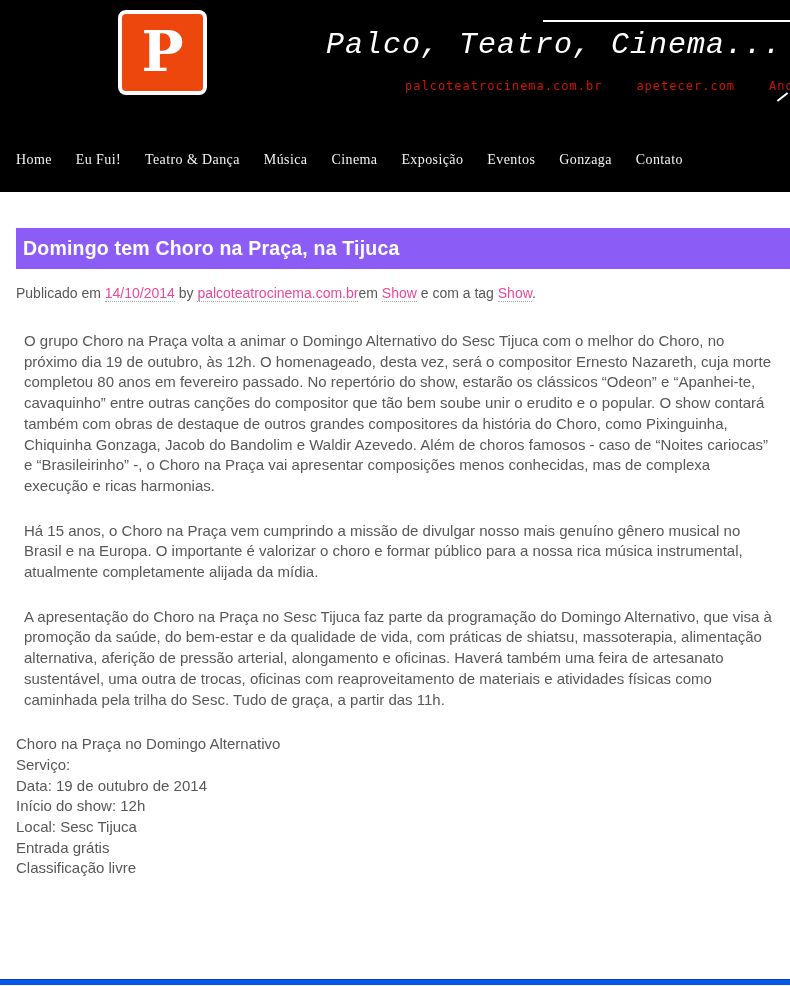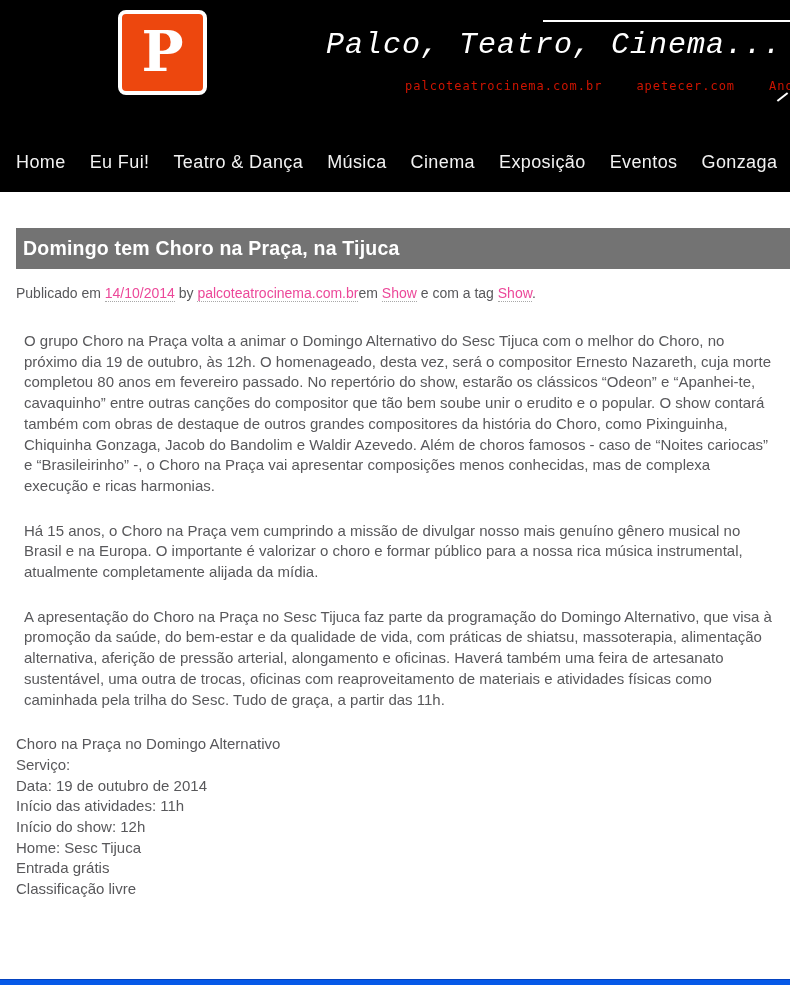--- a/index.html
+++ b/index.html
@@ -36,27 +36,27 @@
   }
   .tagline .tag-sep { display:inline-block; width:34px; }
 
   .corner-mark {
     position:absolute; right:1px; top:96px; width:13px; height:2px;
     background:#ffffff; transform:rotate(-38deg);
   }
 
   .main-nav { position:absolute; left:16px; top:152px; display:flex; gap:24px; }
   .main-nav a {
-    color:#f2f2f2; font-size:18px; letter-spacing:0.4px;
-    text-decoration:none; white-space:nowrap;
+    color:#f2f2f2; font-size:14px; letter-spacing:0.4px;
+    text-decoration:none; white-space:nowrap;font-family:Liberation Serif, serif;
   }
 
   
   .title-bar {
-    margin:36px 0 0 16px; height:41px; background:#737373;
+    margin:36px 0 0 16px; height:41px; background:#8b5cf6;
     display:flex; align-items:center;
   }
   .title-bar h1 {
     margin:0; padding-left:7px; color:#ffffff; font-size:19.5px;
     font-weight:bold; letter-spacing:0.2px;
   }
 
   
   .meta { margin:16px 16px 0; color:#58585b; font-size:14px; }
   .meta a {
@@ -117,22 +117,21 @@
   <article class="article">
     <p>O grupo Choro na Praça volta a animar o Domingo Alternativo do Sesc Tijuca com o melhor do Choro, no próximo dia 19 de outubro, às 12h. O homenageado, desta vez, será o compositor Ernesto Nazareth, cuja morte completou 80 anos em fevereiro passado. No repertório do show, estarão os clássicos “Odeon” e “Apanhei-te, cavaquinho” entre outras canções do compositor que tão bem soube unir o erudito e o popular. O show contará também com obras de destaque de outros grandes compositores da história do Choro, como Pixinguinha, Chiquinha Gonzaga, Jacob do Bandolim e Waldir Azevedo. Além de choros famosos - caso de “Noites cariocas” e “Brasileirinho” -, o Choro na Praça vai apresentar composições menos conhecidas, mas de complexa execução e ricas harmonias.</p>
     <p>Há 15 anos, o Choro na Praça vem cumprindo a missão de divulgar nosso mais genuíno gênero musical no Brasil e na Europa. O importante é valorizar o choro e formar público para a nossa rica música instrumental, atualmente completamente alijada da mídia.</p>
     <p>A apresentação do Choro na Praça no Sesc Tijuca faz parte da programação do Domingo Alternativo, que visa à promoção da saúde, do bem-estar e da qualidade de vida, com práticas de shiatsu, massoterapia, alimentação alternativa, aferição de pressão arterial, alongamento e oficinas. Haverá também uma feira de artesanato sustentável, uma outra de trocas, oficinas com reaproveitamento de materiais e atividades físicas como caminhada pela trilha do Sesc. Tudo de graça, a partir das 11h.</p>
 
     <p class="service">
       </p>
       <div class="svc-bold">Choro na Praça no Domingo Alternativo</div>
       <div class="svc-bold">Serviço:</div>
       <div>Data: 19 de outubro de 2014</div>
-      <div>Início das atividades: 11h</div>
       <div>Início do show: 12h</div>
-      <div>Home: Sesc Tijuca</div>
+      <div>Local: Sesc Tijuca</div>
       <div>Entrada grátis</div>
       <div>Classificação livre</div>
     <p></p>
   </article>
 </main>
 
 <div class="bottom-bar"></div>
 
 </body></html>

